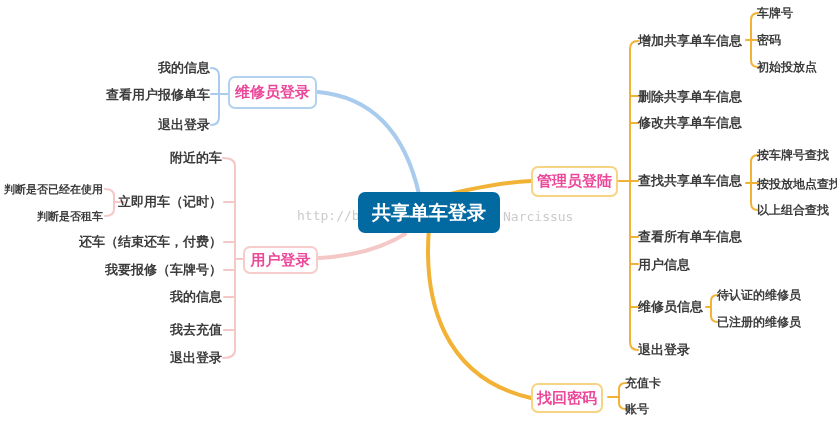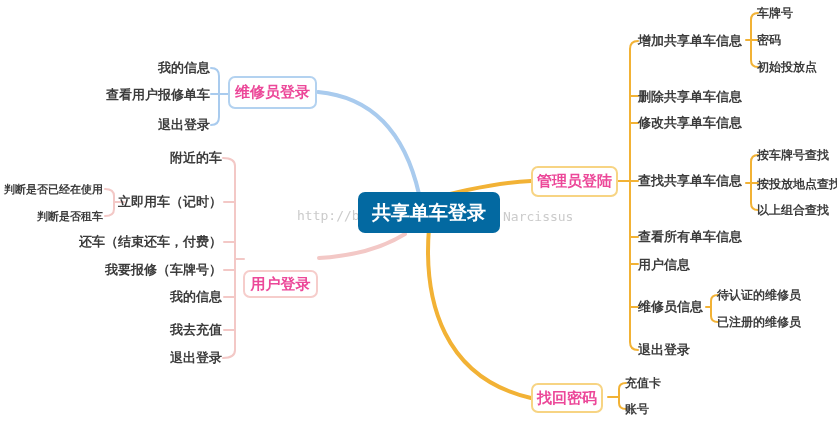--- a/index.html
+++ b/index.html
@@ -18,21 +18,21 @@
     font-size:13px;line-height:14px;font-weight:bold;cursor:default;
   }
   .sm{font-size:12px;line-height:13px;}
   .xs{font-size:11px;line-height:12px;}
   .nodebox{
     position:absolute;background:#ffffff;border:2px solid;border-radius:7px;
     display:flex;align-items:center;justify-content:center;
     font-weight:bold;font-size:15px;color:#ec4899;white-space:nowrap;box-sizing:border-box;
   }
   .b-blue{border-color:#b3d2f0;}
-  .b-pink{border-color:#f6cdcb;margin-top:24px;}
+  .b-pink{border-color:#f6cdcb;}
   .b-yellow{border-color:#f7d483;}
   .center-box{
     position:absolute;background:#0369a1;border-radius:7px;
     display:flex;align-items:center;justify-content:center;
     font-weight:bold;font-size:19px;color:#ffffff;white-space:nowrap;z-index:5;
   }
   .wm{
     position:absolute;color:#cbcbcb;font-family:"DejaVu Sans Mono","Liberation Mono",monospace;
     font-size:13px;line-height:14px;z-index:1;white-space:nowrap;
   }

